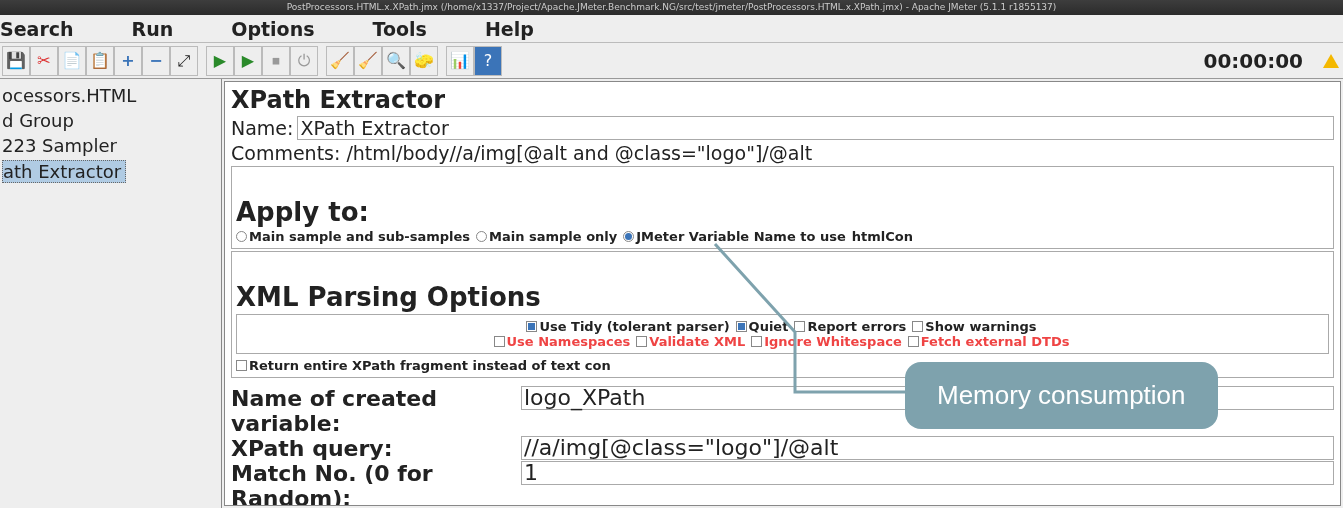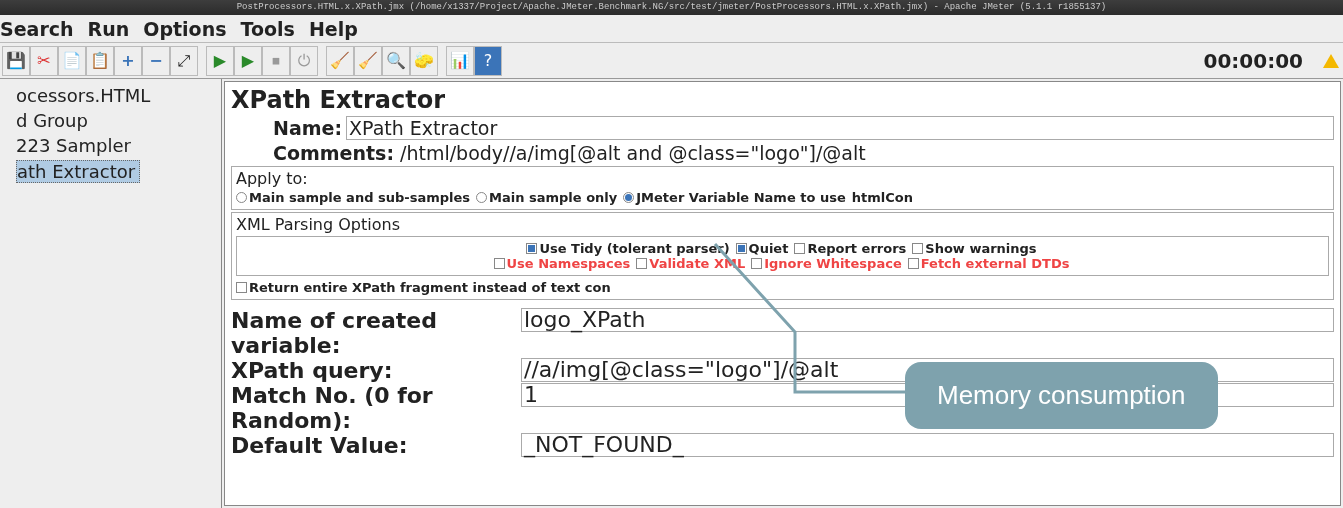--- a/index.html
+++ b/index.html
@@ -13,30 +13,30 @@
       color: #222;
     }
     .titlebar {
       background: linear-gradient(#3d3d3d, #2b2b2b);
       color: #cccccc;
       height: 15px;
       font-size: 9px;
       text-align: center;
       line-height: 15px;
       white-space: nowrap;
-      font-family: Liberation Mono, monospace;
     }
     .menubar {
       background: #eeeeee;
       height: 28px;
       display: flex;
       align-items: center;
       border-bottom: 1px solid #bbb;
       font-weight: bold;
       font-size: 19px;
+      gap: 44px;
     }
     .menubar span {
       margin-right: 14px;
       cursor: default;
     }
     .toolbar {
       background: #eeeeee;
       height: 36px;
       display: flex;
       align-items: center;
@@ -76,21 +76,21 @@
       height: calc(100% - 79px);
     }
     .tree {
       width: 222px;
       background: #eeeeee;
       border-right: 1px solid #888;
       padding: 4px 0;
       font-size: 18px;
     }
     .tree div {
-      padding: 2px 16px;
+      padding: 2px 2px;
       white-space: nowrap;
     }
     .tree .sel {
       background: #b0cbe3;
       display: inline-block;
       padding-right: 4px;
       border: 1px dotted #666;
     }
     .editor {
       flex: 1;
@@ -106,23 +106,22 @@
       font-size: 24px;
     }
     .row {
       display: flex;
       align-items: center;
       font-size: 19px;
       margin: 2px 0;
       white-space: nowrap;
     }
     .row .lbl {
-      font-weight: bold;
+      font-weight: normal;
       margin-right: 4px;
-      margin-left: 42px;
     }
     .row .val {
       border: 1px solid #aaa;
       background: #fff;
       flex: 1;
       padding: 0 2px;
       height: 24px;
       line-height: 22px;
       overflow: hidden;
     }
@@ -130,23 +129,24 @@
       flex: 1;
       padding: 0 2px;
       overflow: hidden;
     }
     .section {
       border: 1px solid #aaa;
       margin-top: 2px;
       padding: 2px 4px 4px 4px;
     }
     .section-title {
-      font-weight: normal;
-      font-size: 16px;
+      font-weight: bold;
+      font-size: 26px;
       margin-bottom: 2px;
+      margin-top: 28px;
     }
     .radio-row, .check-row {
       display: flex;
       align-items: center;
       font-size: 13px;
       font-weight: bold;
       flex-wrap: nowrap;
       gap: 4px;
     }
     .radio, .check {

